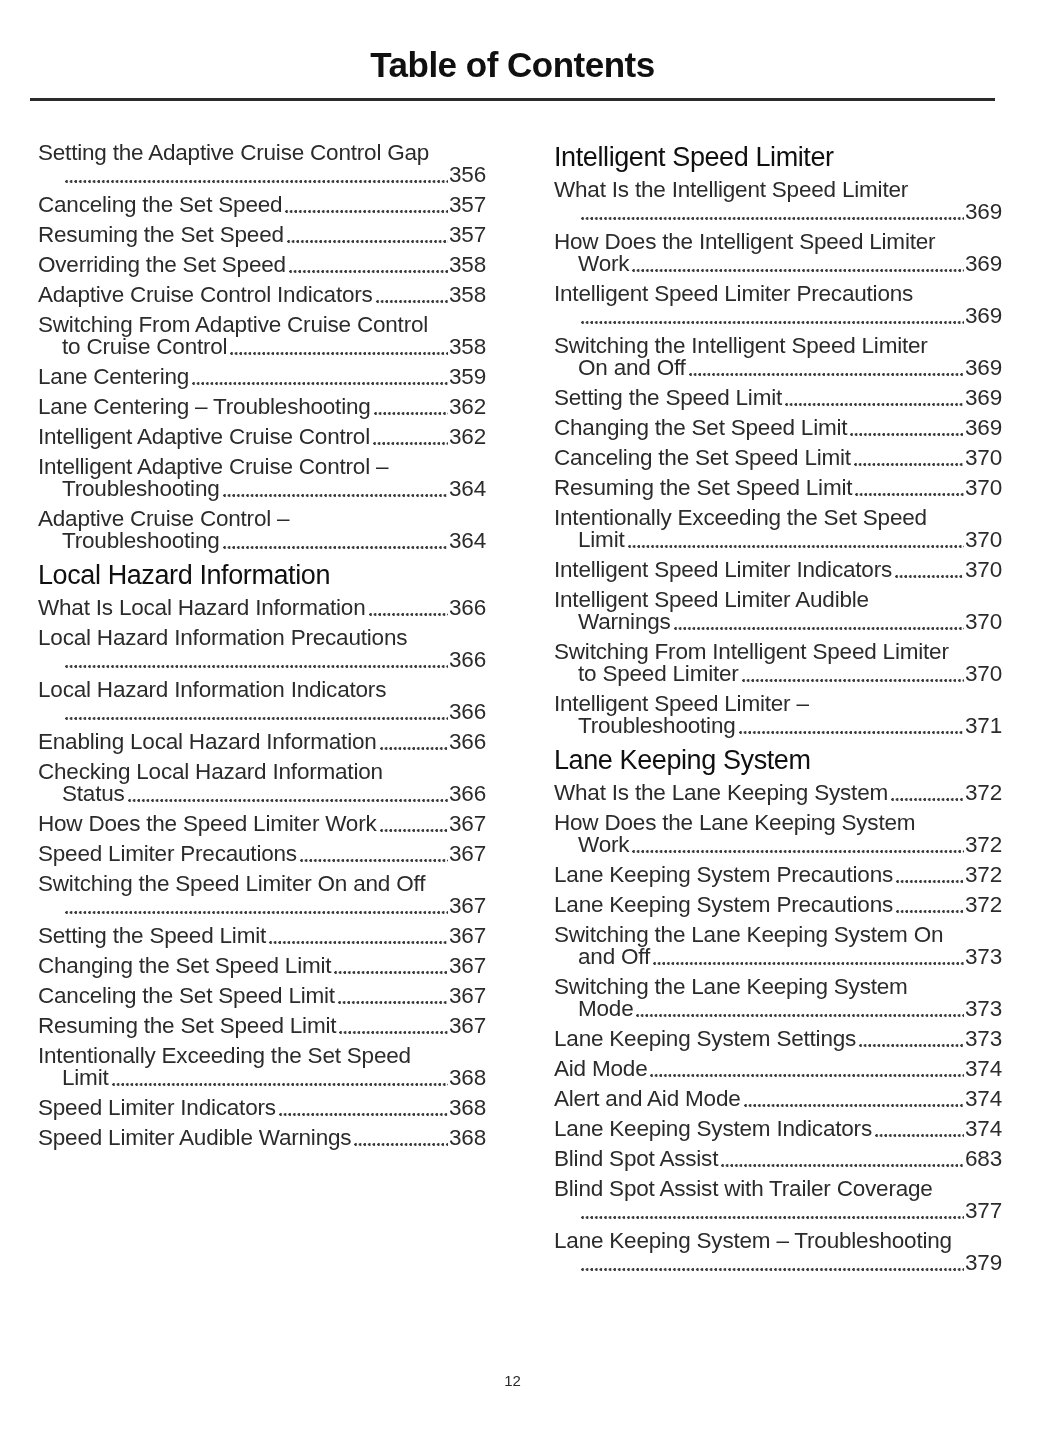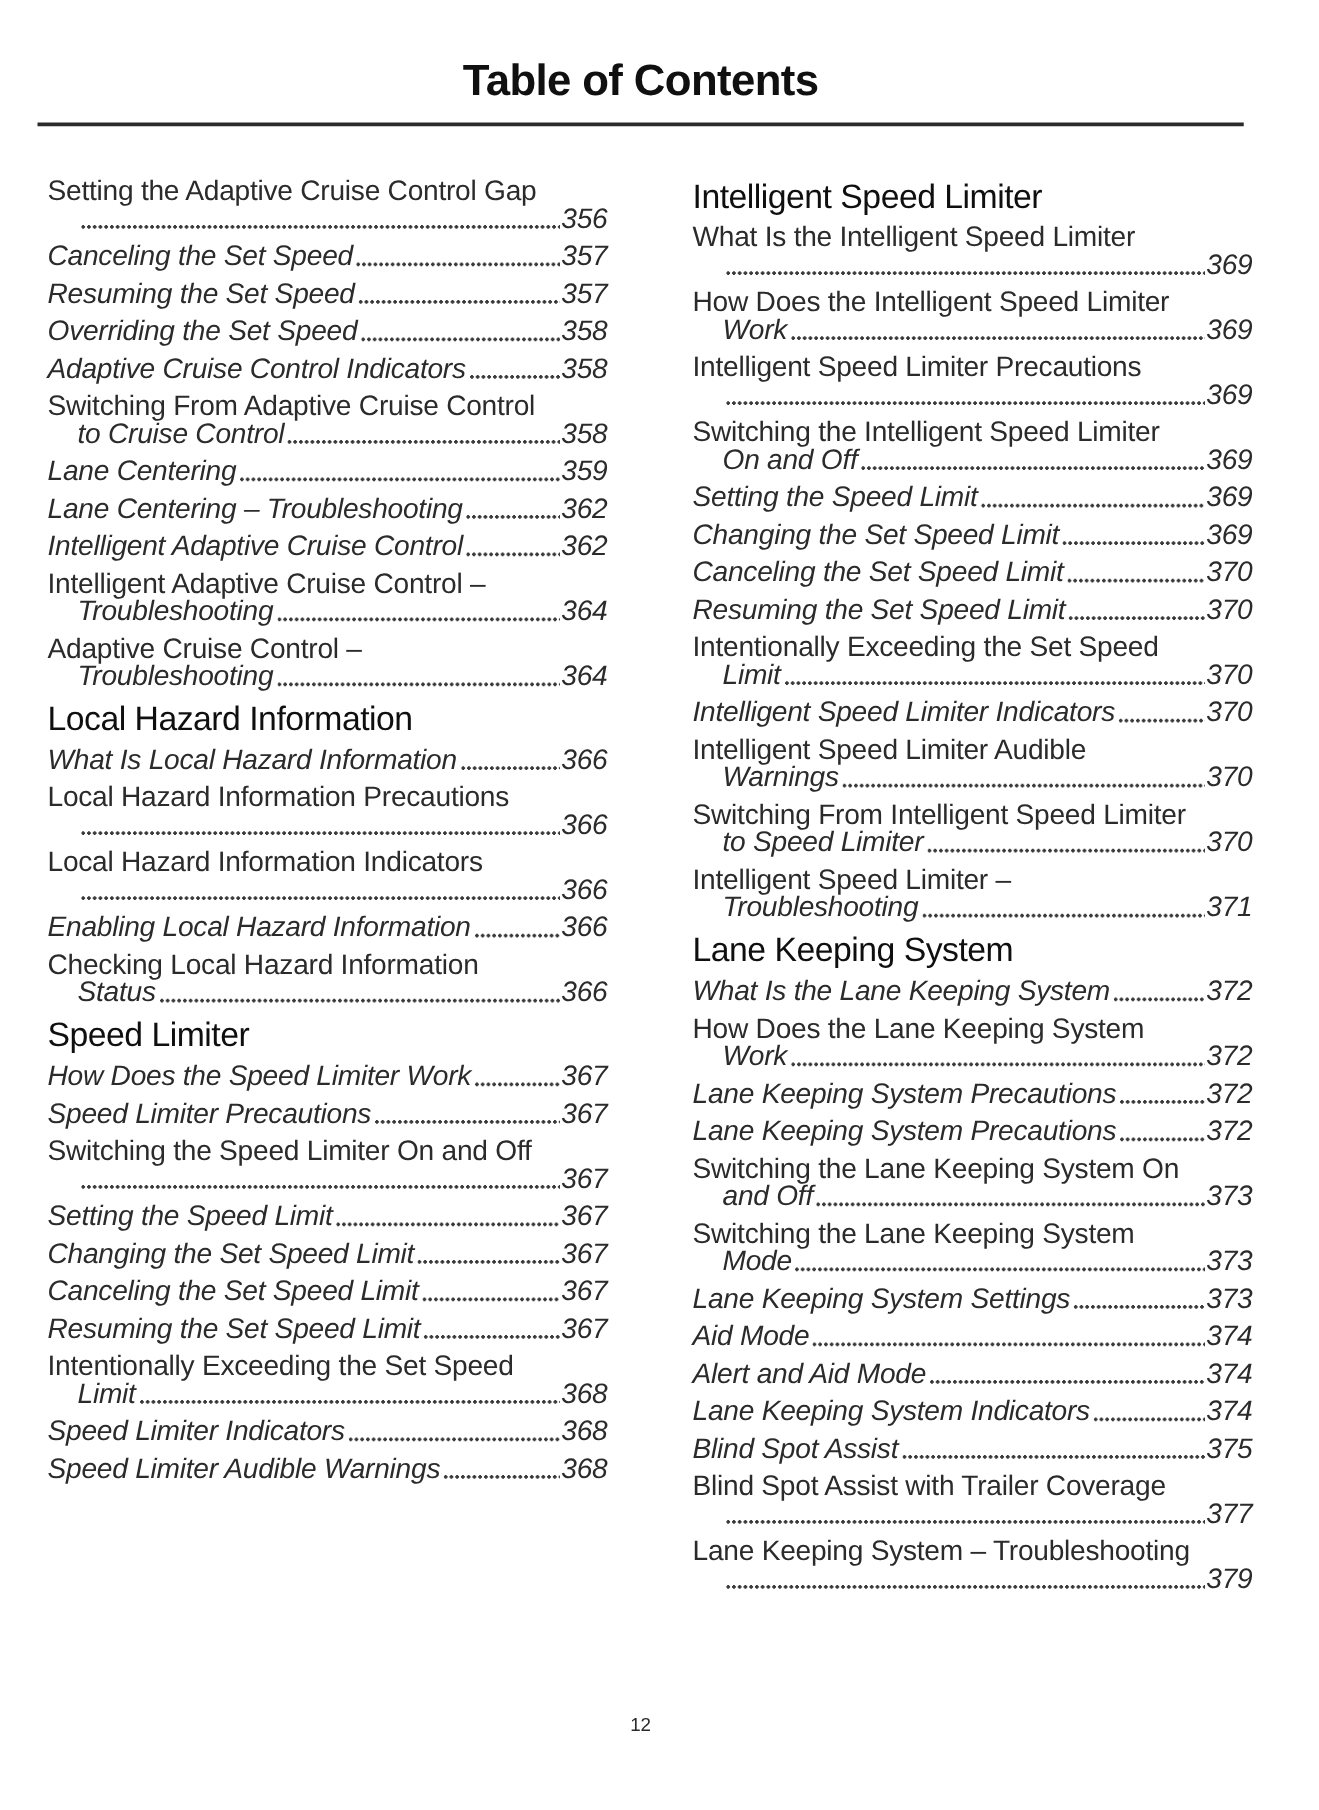--- a/index.html
+++ b/index.html
@@ -40,21 +40,21 @@
     font-weight:normal;
     letter-spacing:-0.4px;
     color:#0f0f0f;
   }
   .entry {
     font-size:22.5px;
     line-height:22px;
     margin-bottom:8px;
     letter-spacing:-0.2px;
   }
-  .row { display:flex; align-items:flex-end;font-style:italic; }
+  .row { display:flex; align-items:flex-end; }
   .row .txt, .row .pg, .l1 { white-space:nowrap; }
   .row.cont { padding-left:24px; }
   .dots {
     flex:1 1 0;
     min-width:12px;
     height:3px;
     margin:0 1px 3px 3px;
     background-image:radial-gradient(circle at 1.5px 1.5px, #3a3a3a 1.25px, rgba(0,0,0,0) 1.5px);
     background-size:4.6px 3px;
     background-repeat:repeat-x;
@@ -195,21 +195,20 @@
         <div class="entry">
           <div class="l1">Checking Local Hazard Information</div>
           <div class="row cont">
             <span class="txt">Status</span>
             <span class="dots"></span>
             <span class="pg">366</span>
           </div>
         </div>
       </div>
       <div class="block">
-        <h2 class="heading">Speed Limiter</h2>
         <div class="entry">
           <div class="row">
             <span class="txt">How Does the Speed Limiter Work</span>
             <span class="dots"></span>
             <span class="pg">367</span>
           </div>
         </div>
         <div class="entry">
           <div class="row">
             <span class="txt">Speed Limiter Precautions</span>
@@ -449,21 +448,21 @@
           <div class="row">
             <span class="txt">Lane Keeping System Indicators</span>
             <span class="dots"></span>
             <span class="pg">374</span>
           </div>
         </div>
         <div class="entry">
           <div class="row">
             <span class="txt">Blind Spot Assist</span>
             <span class="dots"></span>
-            <span class="pg">375</span>
+            <span class="pg">683</span>
           </div>
         </div>
         <div class="entry">
           <div class="l1">Blind Spot Assist with Trailer Coverage</div>
           <div class="row cont">
             <span class="dots"></span>
             <span class="pg">377</span>
           </div>
         </div>
         <div class="entry">

